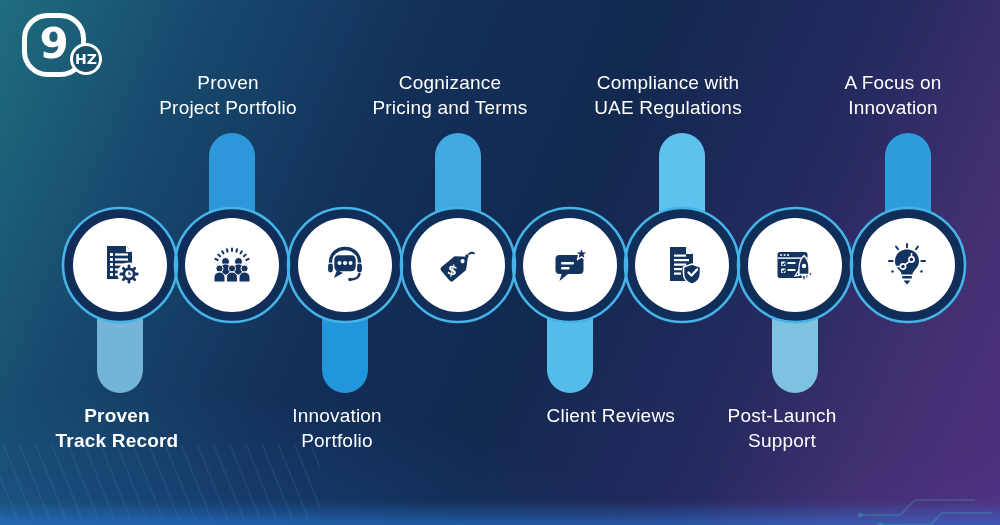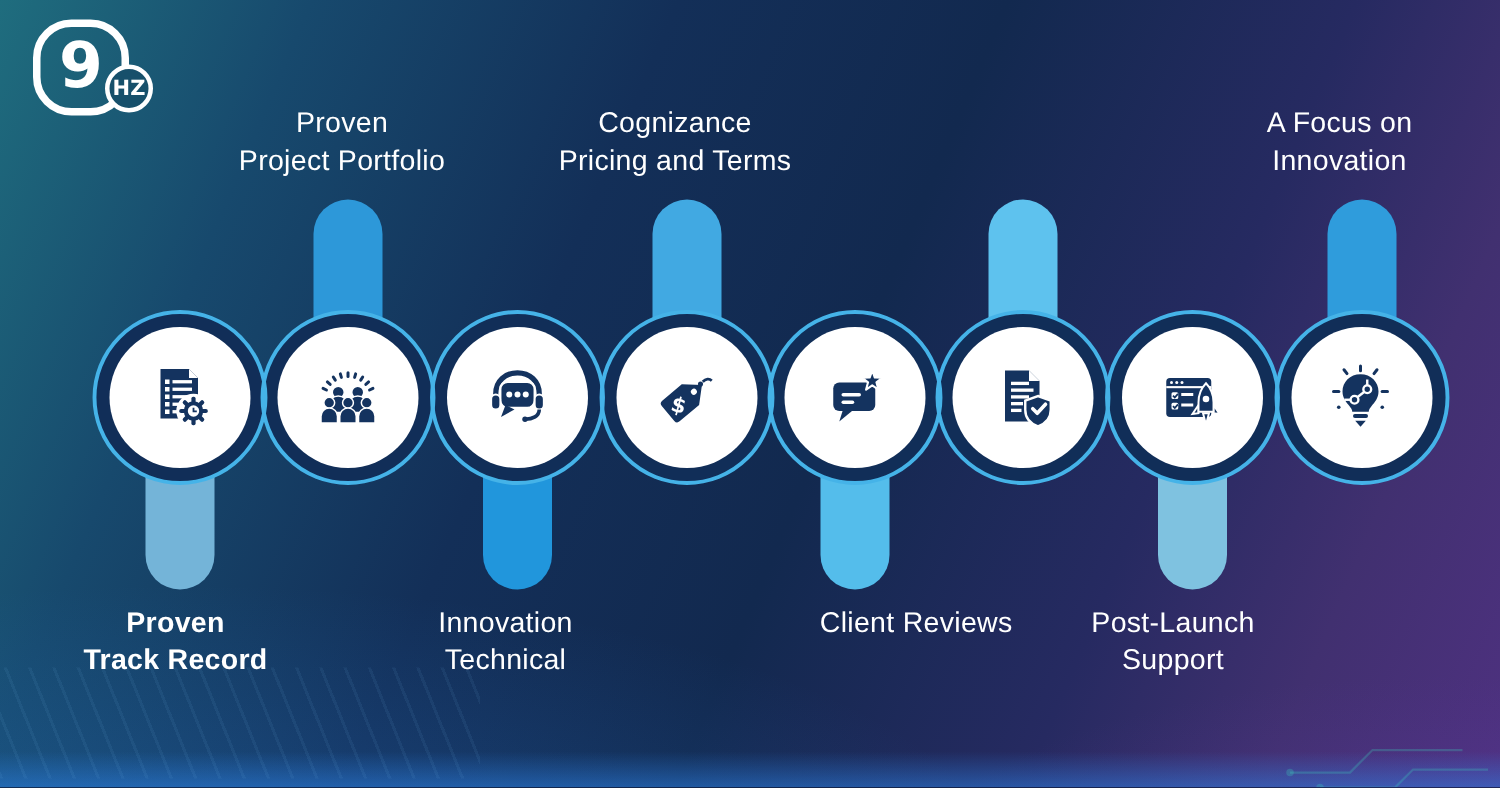--- a/index.html
+++ b/index.html
@@ -251,29 +251,33 @@
   <div class="label label-bottom" style="left:2px;font-weight:bold;">
     <span>Proven</span>
     <span>Track Record</span>
   </div>
   <div class="label label-top" style="left:113px;">
     <span>Proven</span>
     <span>Project Portfolio</span>
   </div>
   <div class="label label-bottom" style="left:222px;">
     <span>Innovation</span>
-    <span>Technical</span>
+    <span>Portfolio</span>
   </div>
   <div class="label label-top" style="left:335px;">
     <span>Cognizance</span>
     <span>Pricing and Terms</span>
   </div>
   <div class="label label-bottom" style="left:445px;text-align:right;">
     <span>Client Reviews</span>
   </div>
+  <div class="label label-top" style="left:553px;">
+    <span>Compliance with</span>
+    <span>UAE Regulations</span>
+  </div>
   <div class="label label-bottom" style="left:667px;">
     <span>Post-Launch</span>
     <span>Support</span>
   </div>
   <div class="label label-top" style="left:778px;">
     <span>A Focus on</span>
     <span>Innovation</span>
   </div>
 
 </div>

